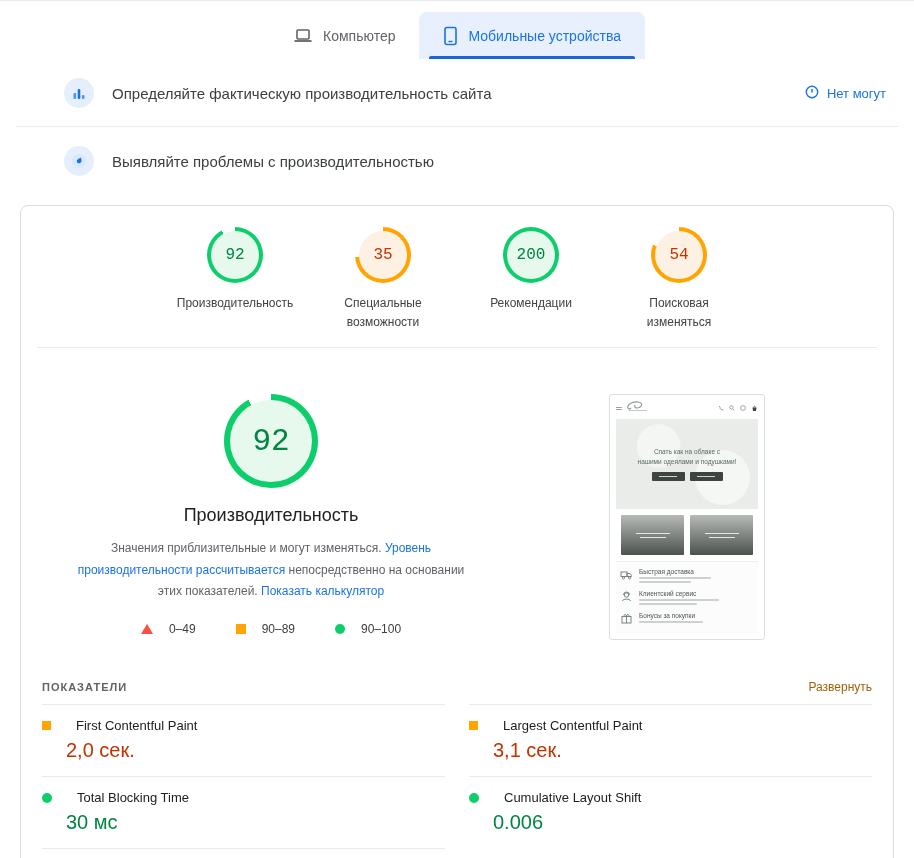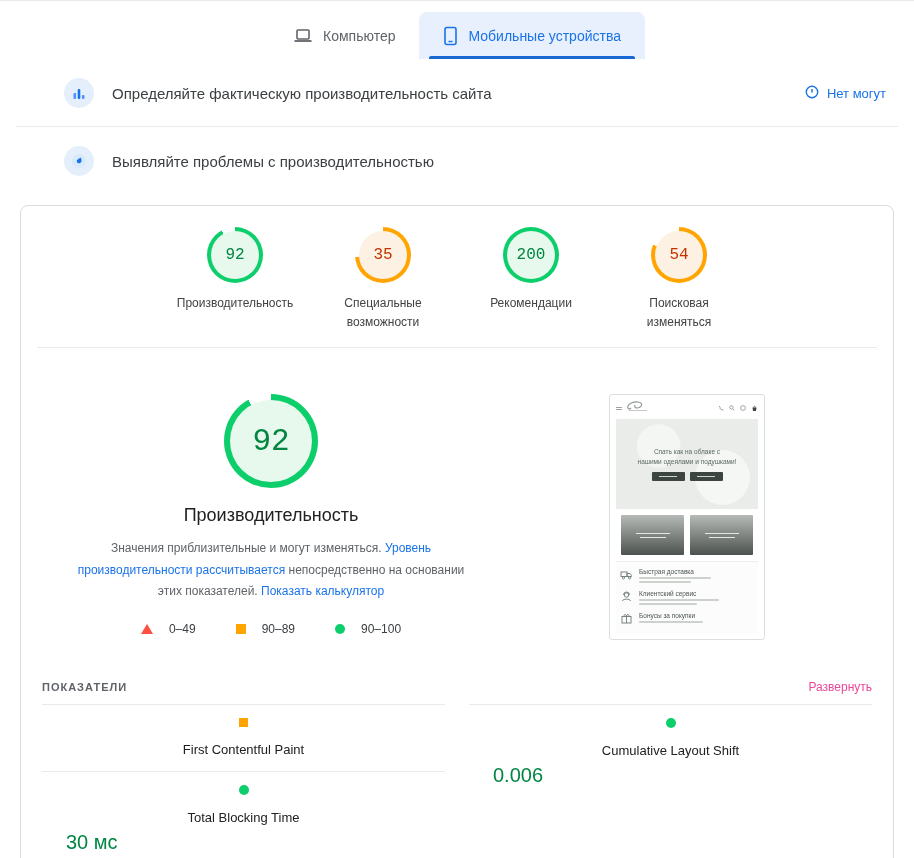--- a/index.html
+++ b/index.html
@@ -86,25 +86,25 @@
   .ph-feats { margin-top:6px; background:#fcfcfc; border-top:1px solid #eceeec; padding:6px 4px 2px; }
   .ph-feat { display:flex; gap:6px; margin-bottom:7px; }
   .ph-feat svg { flex:none; }
   .ph-feat-title { font-size:6.5px; color:#4c564f; }
   .ph-feat i { display:block; height:2px; background:#ccd1cd; border-radius:1px; margin-top:2px; }
 
   
   .metrics-head { display:flex; justify-content:space-between; align-items:center;
     padding:16px 21px 10px; }
   .metrics-title { font-size:11px; font-weight:bold; color:#5f6368; letter-spacing:1px; }
-  .expand { font-size:12px; color:#ec4899; cursor:pointer;margin-left:12px; }
+  .expand { font-size:12px; color:#a16207; cursor:pointer;margin-left:12px; }
   .metrics-grid { display:flex; padding:0 21px; gap:24px; }
   .metrics-col { flex:1; }
   .metric { border-top:1px solid #e8eaed; padding:13px 0 14px; cursor:default; }
-  .metric-row { display:flex; align-items:center; gap:15px;flex-direction:column; }
+  .metric-row { display:flex; align-items:center; gap:25px; }
   .m-ico-avg { width:9px; height:9px; background:#ffa400; flex:none; }
   .m-ico-pass { width:10px; height:10px; border-radius:50%; background:#0cce6b; flex:none; }
   .metric-name { font-size:13px; color:#202124; }
   .metric-value { margin:6px 0 0 24px; font-size:20px; }
   .v-avg { color:#c33300; }
   .v-pass { color:#018642; }
 </style>
 </head>
 <body>
 
@@ -320,36 +320,44 @@
     <span class="expand">Развернуть</span>
   </div>
 
   <div class="metrics-grid">
     <div class="metrics-col">
       <div class="metric">
         <div class="metric-row">
           <span class="m-ico-avg"></span>
           <span class="metric-name">First Contentful Paint</span>
         </div>
+        <div class="metric-value v-avg">2,0 сек.</div>
       </div>
       <div class="metric">
         <div class="metric-row">
           <span class="m-ico-pass"></span>
           <span class="metric-name">Total Blocking Time</span>
         </div>
         <div class="metric-value v-pass">30 мс</div>
       </div>
       <div class="metric">
         
         
       </div>
     </div>
     <div class="metrics-col">
       <div class="metric">
         <div class="metric-row">
+          <span class="m-ico-avg"></span>
+          <span class="metric-name">Largest Contentful Paint</span>
+        </div>
+        <div class="metric-value v-avg">3,1 сек.</div>
+      </div>
+      <div class="metric">
+        <div class="metric-row">
           <span class="m-ico-pass"></span>
           <span class="metric-name">Cumulative Layout Shift</span>
         </div>
         <div class="metric-value v-pass">0.006</div>
       </div>
     </div>
   </div>
 
 </div>
 

